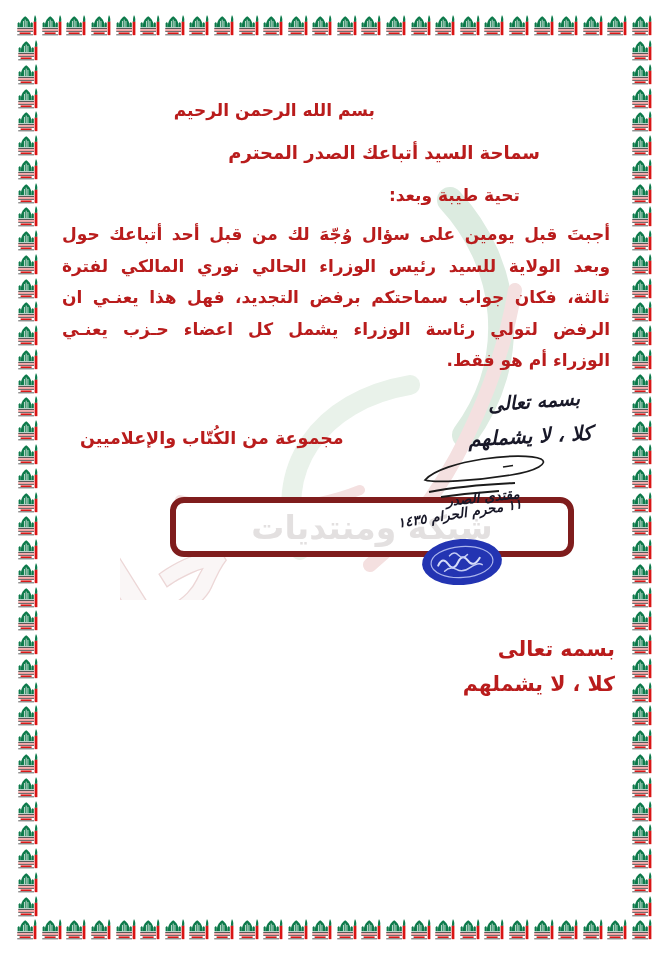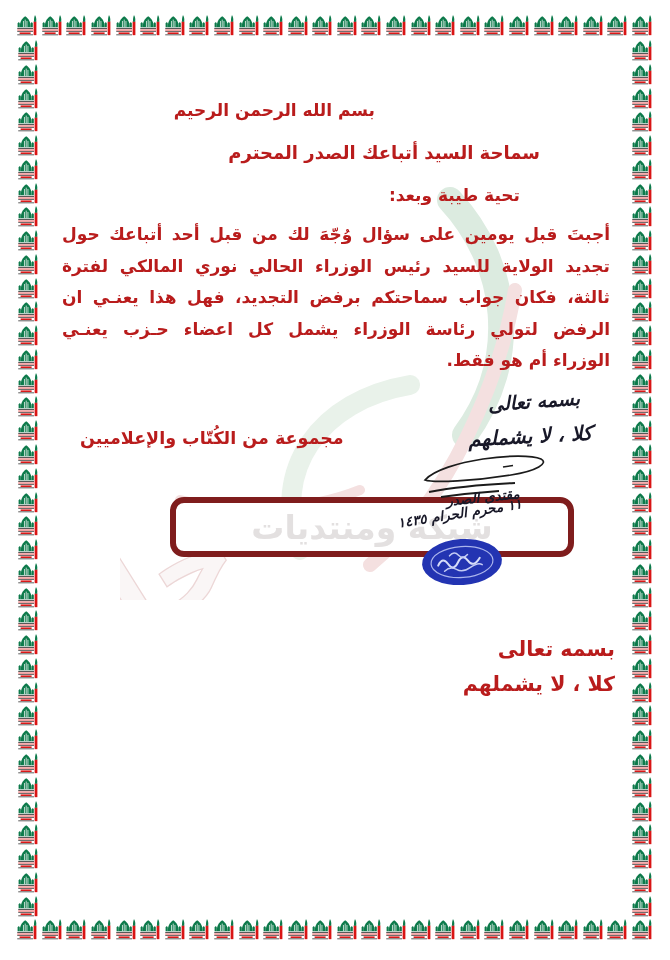--- a/index.html
+++ b/index.html
@@ -1712,21 +1712,21 @@
   <div id="watermark-banner">
     <span>شبكة ومنتديات</span>
   </div>
 
   <div id="basmala" class="typed">بسم الله الرحمن الرحيم</div>
   <div id="addressee" class="typed">سماحة السيد أتباعك الصدر المحترم</div>
   <div id="salutation" class="typed">تحية طيبة وبعد:</div>
 
   <div id="body-text" class="typed">
     <div class="body-line">أجبتَ قبل يومين على سؤال وُجّهَ لك من قبل أحد أتباعك حول</div>
-    <div class="body-line">تجديد الولاية للسيد رئيس الوزراء الحالي نوري المالكي لفترة</div>
+    <div class="body-line">وبعد الولاية للسيد رئيس الوزراء الحالي نوري المالكي لفترة</div>
     <div class="body-line">ثالثة، فكان جواب سماحتكم برفض التجديد، فهل هذا يعنـي ان</div>
     <div class="body-line">الرفض لتولي رئاسة الوزراء يشمل كل اعضاء حـزب يعنـي</div>
     <div class="body-line last">الوزراء أم هو فقط.</div>
   </div>
 
   <div id="sender" class="typed">مجموعة من الكُتّاب والإعلاميين</div>
 
   <div id="hw-basmala" class="handwriting">بسمه تعالى</div>
   <div id="hw-reply" class="handwriting">كلا ، لا يشملهم</div>
 

